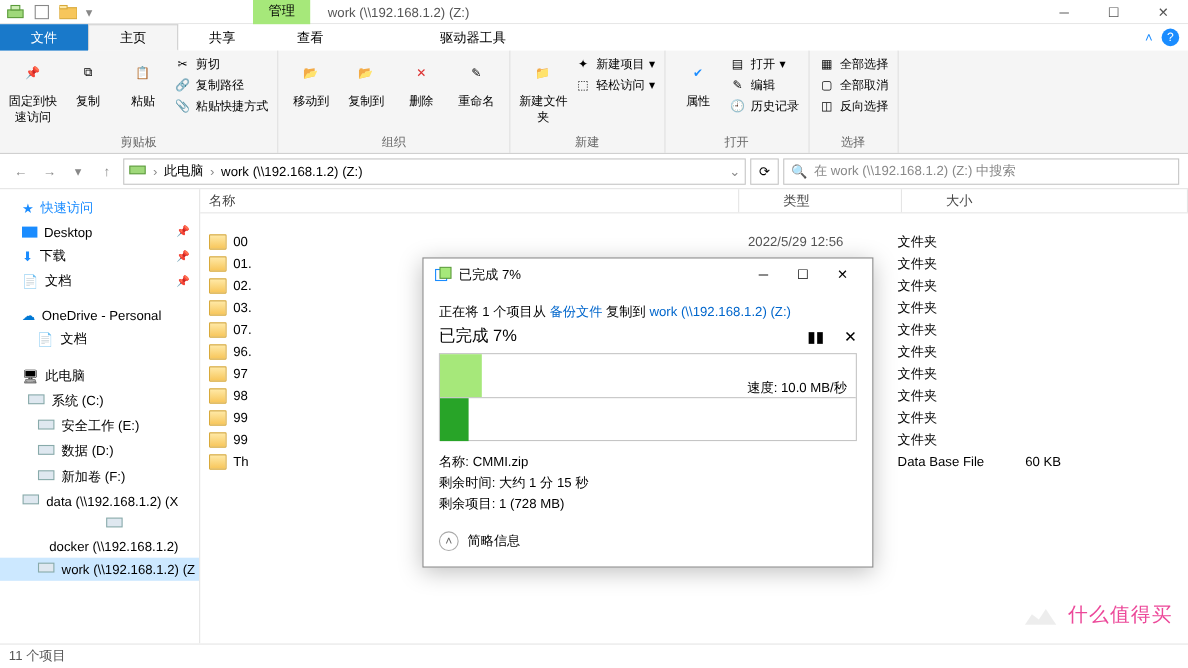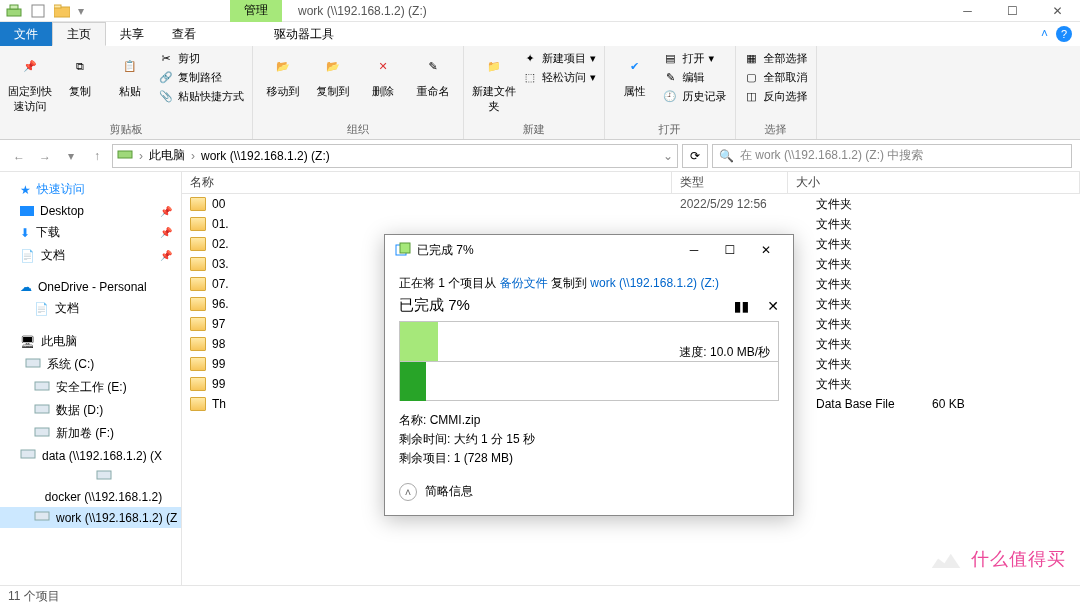--- a/index.html
+++ b/index.html
@@ -11,21 +11,21 @@
 .qat-icon { width: 16px; height: 16px; display:flex; align-items:center; justify-content:center; }
 .title-tabs { margin-left: 140px; display: flex; align-items: flex-end; height: 22px; }
 .title-tab { padding: 3px 14px; font-size: 12px; }
 .title-tab.context { background: #a6e87a; }
 .title-text { margin-left: 16px; color: #555; font-size: 12px; }
 .win-controls { margin-left: auto; display: flex; }
 .win-btn { width: 45px; height: 22px; display: flex; align-items: center; justify-content: center; color: #555; }
 
 
 .ribbon-tabs { height: 24px; display: flex; align-items: stretch; background: #fff; }
-.rtab { padding: 4px 14px; font-size: 12px; display:flex; align-items:center; }
+.rtab { padding: 4px 28px; font-size: 12px; display:flex; align-items:center; }
 .rtab.file { background: #1979ca; color: #fff; }
 .rtab.active { border: 1px solid #d0d0d0; border-bottom: 1px solid #f5f5f5; background:#f5f5f5; }
 .rtab.context2 { margin-left: 50px; }
 .ribbon-right { margin-left: auto; display: flex; align-items: center; gap: 8px; padding-right: 8px; }
 .help-icon { width: 16px; height: 16px; border-radius: 50%; background: #1a8cff; color:#fff; display:flex; align-items:center; justify-content:center; font-size:11px; }
 
 
 .ribbon { height: 94px; background: #f5f5f5; border-bottom: 1px solid #d0d0d0; display: flex; }
 .rgroup { border-right: 1px solid #e0e0e0; padding: 4px 8px 2px; display: flex; flex-direction: column; }
 .rgroup-body { flex: 1; display: flex; align-items: flex-start; gap: 6px; }
@@ -45,27 +45,27 @@
 .search { width: 360px; height: 24px; border: 1px solid #c5c5c5; display: flex; align-items: center; padding: 0 6px; gap:6px; color:#888; }
 
 
 .main { display: flex; height: calc(607px - 22px - 24px - 94px - 32px - 22px); }
 .nav-pane { width: 182px; border-right: 1px solid #e5e5e5; padding: 6px 0; overflow:hidden; }
 .nav-item { display: flex; align-items: center; gap: 6px; padding: 3px 8px 3px 20px; font-size: 12px; white-space: nowrap; }
 .nav-item.sel { background: #cce8ff; }
 .nav-item .pin { margin-left: auto; color:#888; font-size:10px; }
 .nav-section { margin-top: 10px; }
 .content { flex: 1; position: relative; }
-.columns { display: flex; border-bottom: 1px solid #e5e5e5; height: 22px; align-items: flex-start; font-size: 12px; color:#444; }
+.columns { display: flex; border-bottom: 1px solid #e5e5e5; height: 22px; align-items: flex-start; font-size: 12px; color:#444;gap:32px; }
 .col { padding: 0 8px; border-right: 1px solid #e5e5e5; height:100%; display:flex; align-items:center; }
 .col.name { width: 490px; }
 .col.date { width: 136px; }
 .col.type { width: 116px; }
 .col.size { flex:1; }
-.file-list { padding: 0; }
+.file-list { padding: 0; margin-top: 16px; }
 .file-row { display: flex; align-items: center; height: 20px; font-size: 12px; }
 .file-row .cell-name { width: 490px; padding-left: 8px; display:flex; align-items:center; gap:6px; }
 .file-row .cell-date { width: 136px; padding-left:8px; color:#555; }
 .file-row .cell-type { width: 116px; padding-left:8px; }
 .file-row .cell-size { flex:1; padding-left:8px; text-align:left; }
 .folder-icon { width:16px; height:14px; background: linear-gradient(#ffe9a6,#f7c65b); border:1px solid #d8a93a; border-radius:1px; }
 .blur { color: transparent; text-shadow: 0 0 6px rgba(0,0,0,0.4); background:#eee; border-radius:2px; padding:0 2px; }
 
 
 .status { position:absolute; bottom:0; left:0; right:0; height: 22px; border-top:1px solid #e5e5e5; display:flex; align-items:center; padding:0 8px; font-size:12px; color:#555; background:#fff; }

